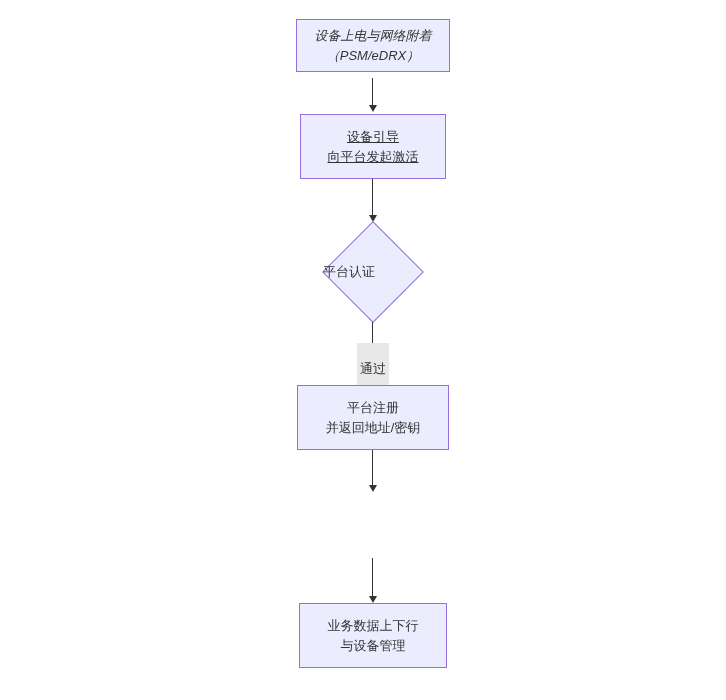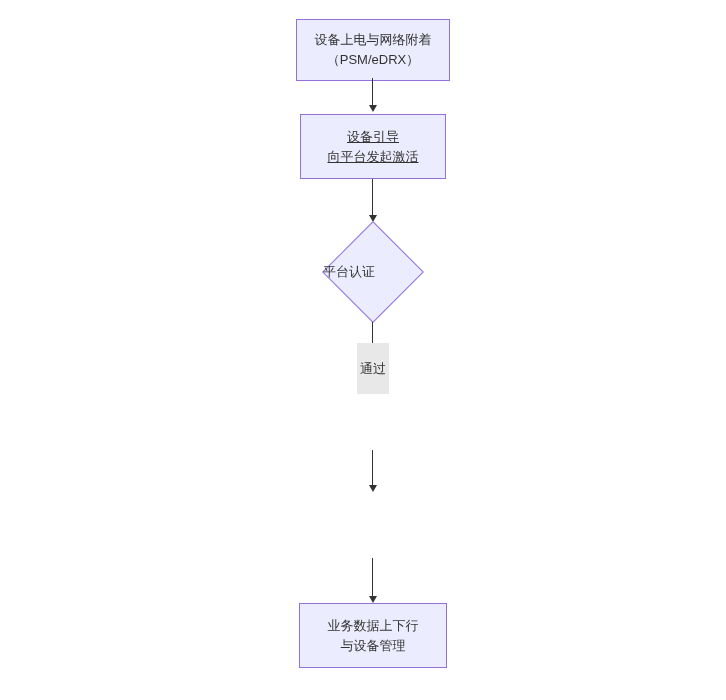--- a/index.html
+++ b/index.html
@@ -76,21 +76,21 @@
     line-height: 17px;
     padding: 17px 3px;
     white-space: nowrap;
   }
 </style>
 </head>
 <body>
 
 <div class="canvas">
 
-  <div class="node" style="left:296px; top:19px; width:154px; height:62px;">
+  <div class="node" style="left:296px; top:19px; width:154px; height:53px;font-style:italic;">
     <div class="node-line">设备上电与网络附着</div>
     <div class="node-line">（PSM/eDRX）</div>
   </div>
 
   <div class="edge" style="top:78px; height:34px;">
     <div class="line"></div>
     <div class="head"></div>
   </div>
 
   <div class="node" style="left:300px; top:114px; width:146px; height:65px;text-decoration:underline;">
@@ -105,20 +105,24 @@
 
   <div class="diamond"></div>
   <div class="diamond-label">平台认证</div>
 
   <div class="edge" style="top:322px; height:63px;">
     <div class="line"></div>
     <div class="head"></div>
   </div>
   <div class="edge-label">通过</div>
 
+  <div class="node" style="left:297px; top:385px; width:152px; height:65px;">
+    <div class="node-line">平台注册</div>
+    <div class="node-line">并返回地址/密钥</div>
+  </div>
 
   <div class="edge" style="top:450px; height:42px;">
     <div class="line"></div>
     <div class="head"></div>
   </div>
 
 
   <div class="edge" style="top:558px; height:45px;">
     <div class="line"></div>
     <div class="head"></div>

